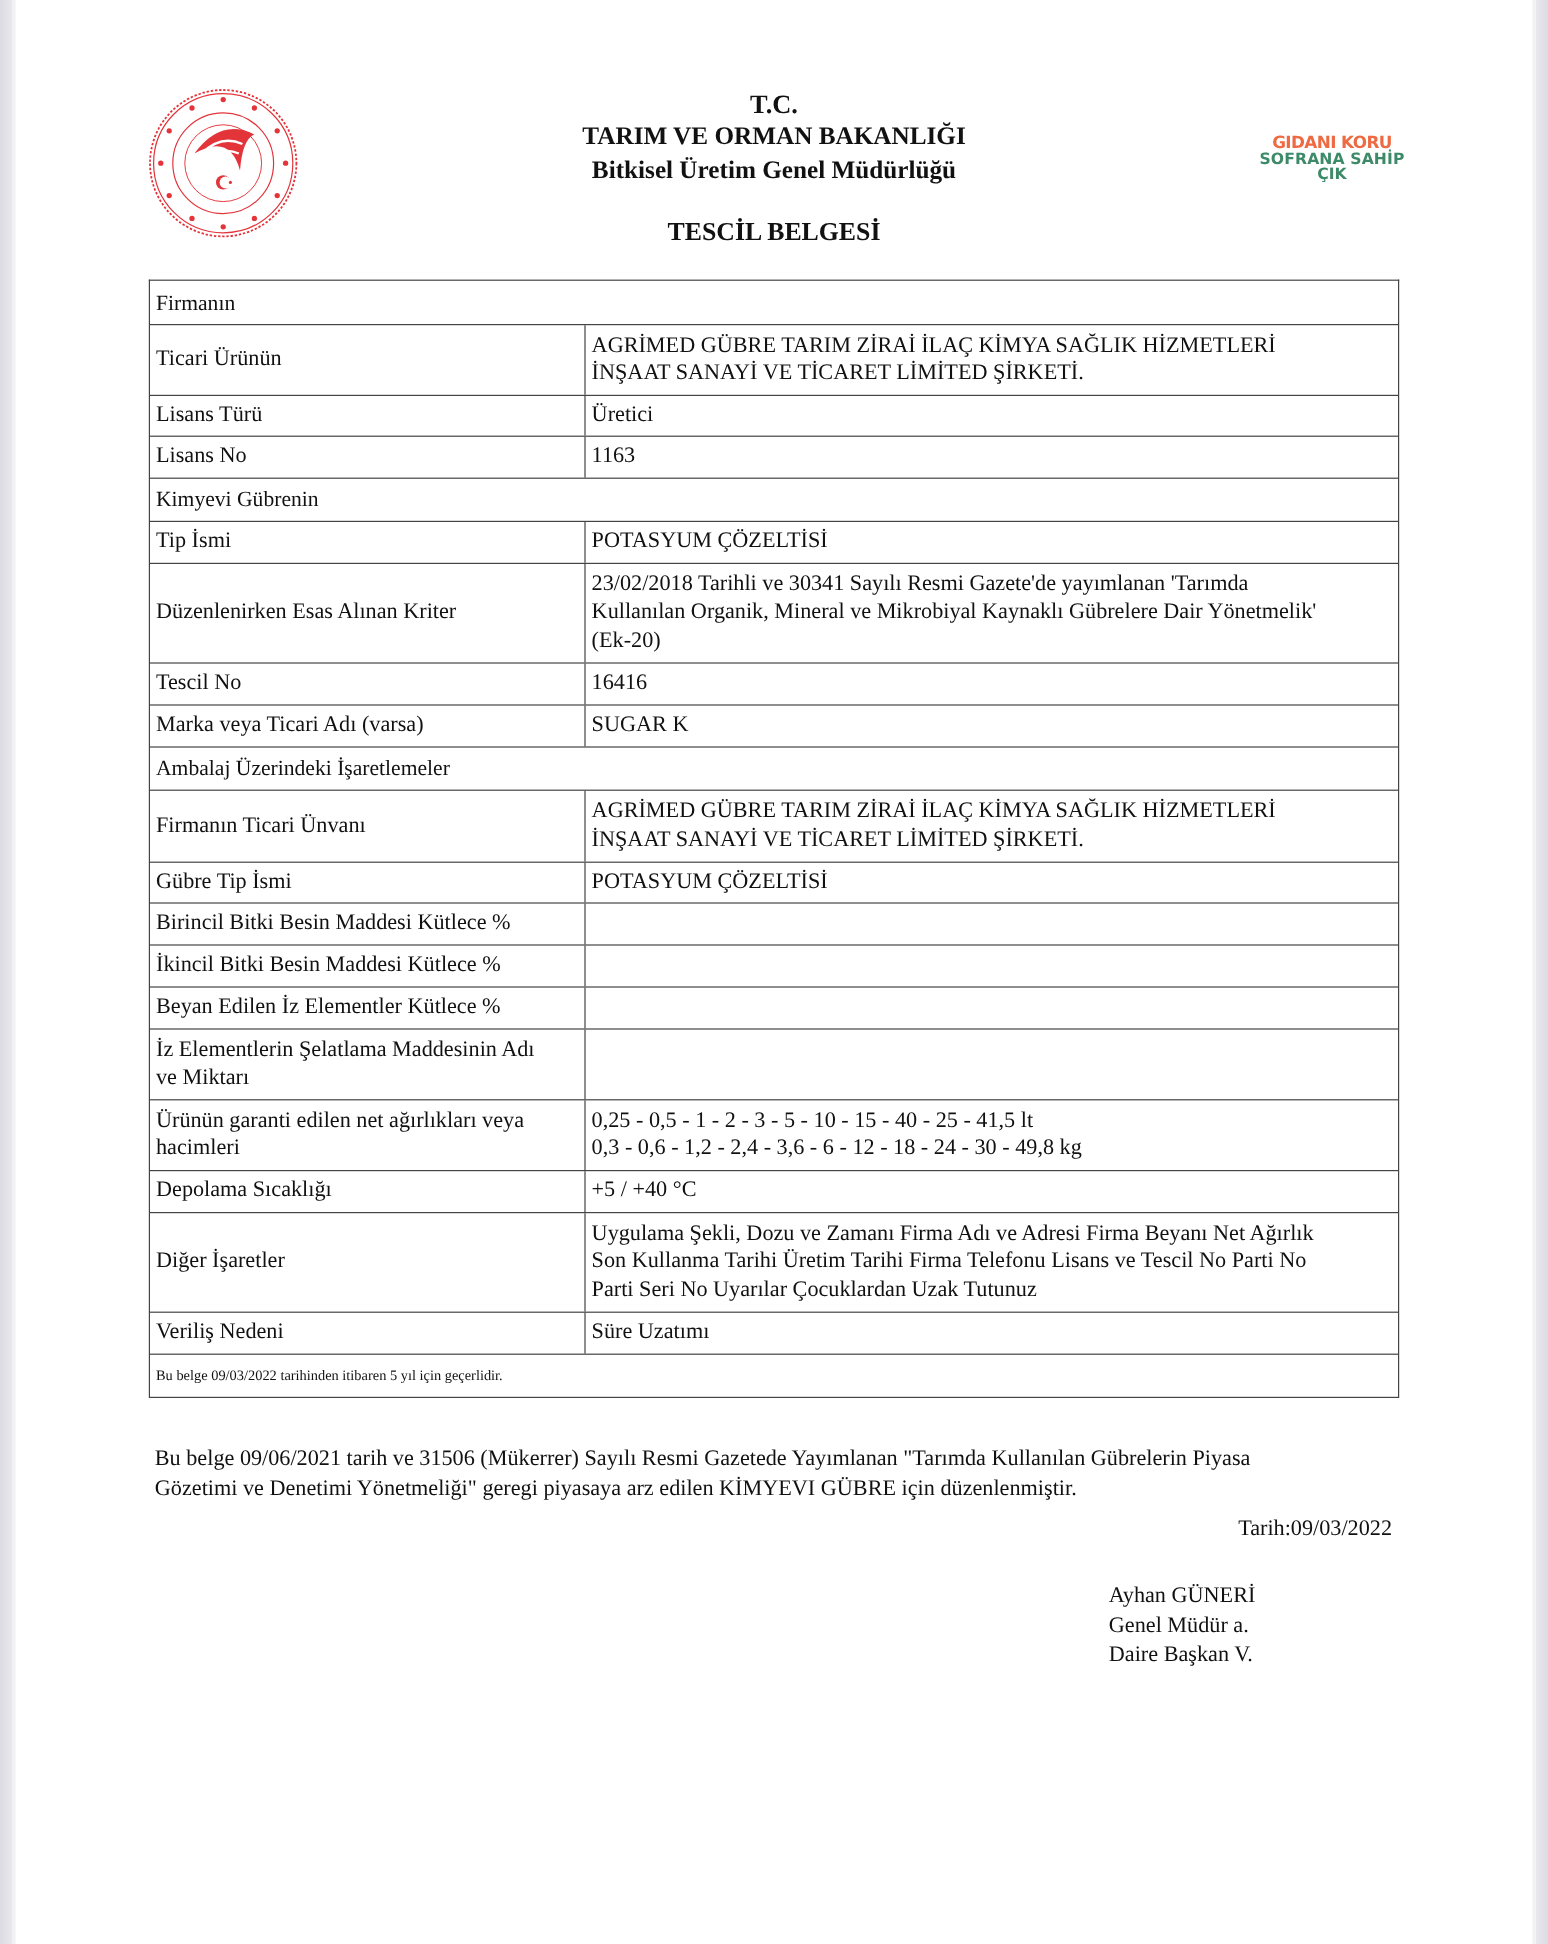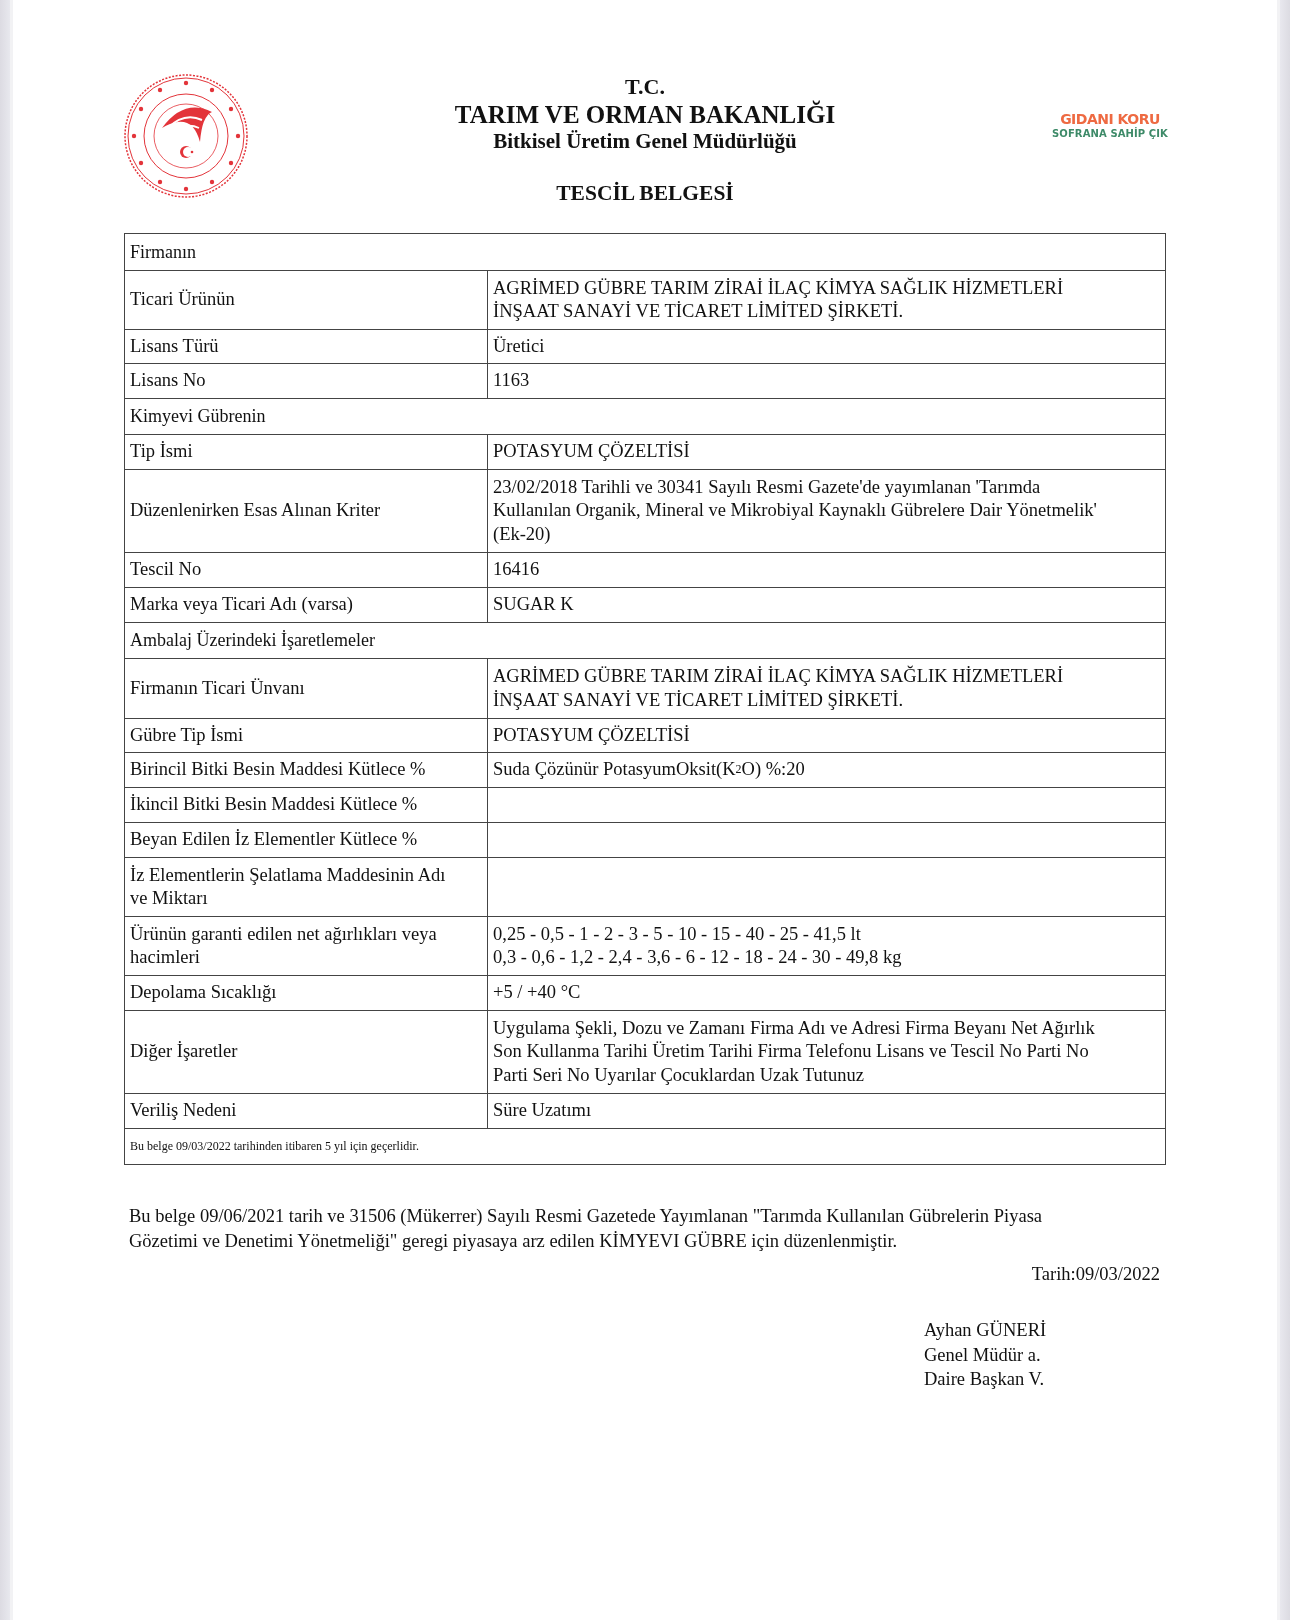--- a/index.html
+++ b/index.html
@@ -10,25 +10,25 @@
     color:#111;
   }
   .edge-left { position:absolute; left:0; top:0; width:10px; height:1620px; background:linear-gradient(to right,#dcdbe2,#e8e8ee); }
   .edge-left2 { position:absolute; left:10px; top:0; width:3px; height:1620px; background:#f2f2f4; }
   .edge-right { position:absolute; right:0; top:0; width:10px; height:1620px; background:linear-gradient(to left,#dcdbe2,#e8e8ee); }
   .edge-right2 { position:absolute; right:10px; top:0; width:3px; height:1620px; background:#f2f2f4; }
 
   .logo-left { position:absolute; left:122px; top:72px; width:128px; height:128px; }
   .logo-right { position:absolute; left:1040px; top:110px; width:140px; height:40px; text-align:center; font-family:"DejaVu Sans", sans-serif; }
   .logo-right .brand { font-weight:bold; font-size:14px; color:#ee6a42; letter-spacing:-0.5px; line-height:18px; }
-  .logo-right .slogan { font-weight:bold; font-size:10px; color:#3d8a68; line-height:12px; letter-spacing:0.1px;text-align:center; }
+  .logo-right .slogan { font-weight:bold; font-size:13px; color:#3d8a68; line-height:12px; letter-spacing:0.1px;text-align:center; }
 
   .header { position:absolute; left:380px; width:530px; text-align:center; font-weight:bold; }
   .h-tc { top:74px; font-size:22px; }
-  .h-min { top:101px; font-size:25px; }
+  .h-min { top:101px; font-size:21px; }
   .h-dir { top:129px; font-size:21px; }
   .h-title { top:181px; font-size:21.5px; }
 
   .tbl { position:absolute; left:124px; top:233px; width:1042px; border:1.5px solid #444; border-bottom:none; box-sizing:border-box; }
   .row { display:flex; border-bottom:1.5px solid #444; box-sizing:border-box; }
   .cell-l { width:363px; border-right:1.5px solid #444; box-sizing:border-box; padding:0 5px; display:flex; align-items:center; font-size:18.5px; line-height:23.5px; }
   .cell-r { flex:1; padding:0 5px; display:flex; align-items:center; font-size:18.5px; line-height:23.5px; }
   .section { padding:0 5px; font-weight:normal; font-size:18px; display:flex; align-items:center; }
   .full { padding:0 5px; font-size:12px; display:flex; align-items:center; }
   sub { font-size:12px; vertical-align:-1px; }
@@ -141,25 +141,20 @@
           <div>İNŞAAT SANAYİ VE TİCARET LİMİTED ŞİRKETİ.</div>
         </div>
       </div>
   </div>
   <div class="row" style="height:34px">
     <div class="cell-l">Gübre Tip İsmi</div>
     <div class="cell-r">POTASYUM ÇÖZELTİSİ</div>
   </div>
   <div class="row" style="height:35px">
     <div class="cell-l">Birincil Bitki Besin Maddesi Kütlece %</div>
-    <div class="cell-r">
-        <span>Suda Çözünür PotasyumOksit(K</span>
-        <sub>2</sub>
-        <span>O) %:20</span>
-      </div>
   </div>
   <div class="row" style="height:35px">
     <div class="cell-l">İkincil Bitki Besin Maddesi Kütlece %</div>
     <div class="cell-r"></div>
   </div>
   <div class="row" style="height:35px">
     <div class="cell-l">Beyan Edilen İz Elementler Kütlece %</div>
     <div class="cell-r"></div>
   </div>
   <div class="row" style="height:59px">

